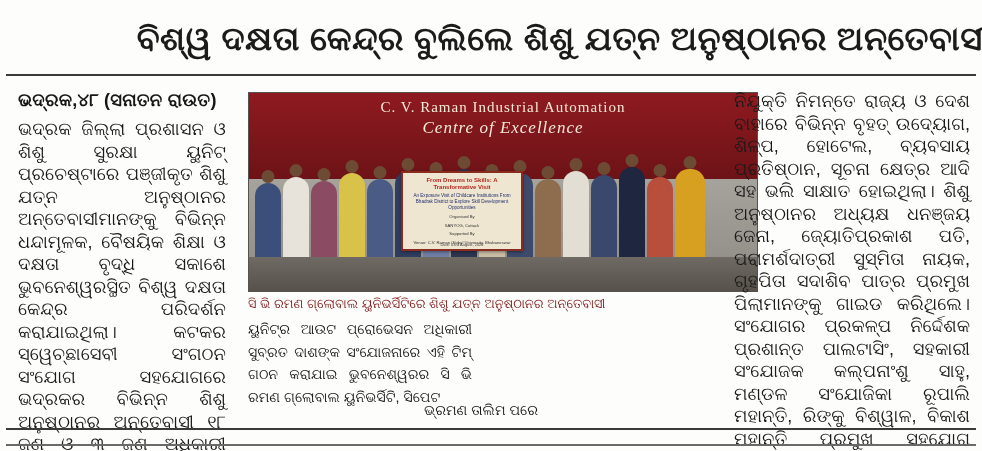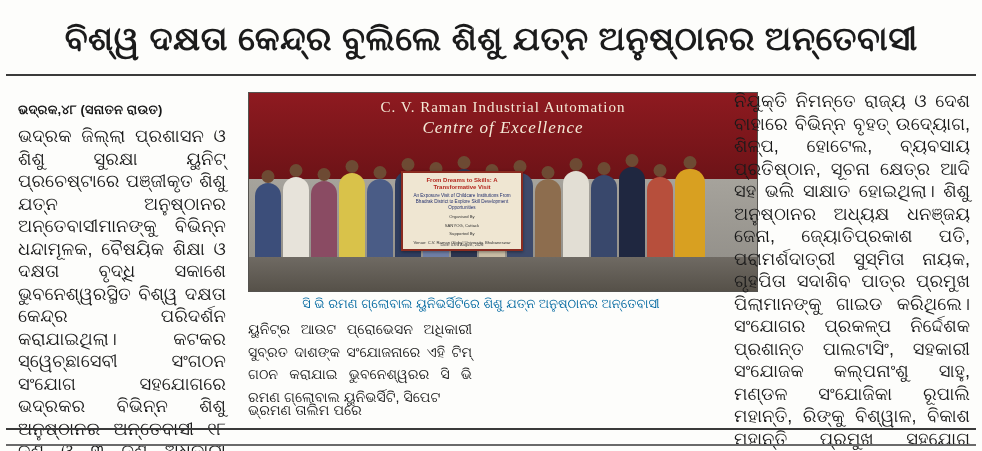--- a/index.html
+++ b/index.html
@@ -19,21 +19,21 @@
   }
   
   .headline-wrap {
     position: absolute;
     left: 0;
     top: 8px;
     width: 982px;
     height: 62px;
     display: flex;
     align-items: center;
-    justify-content: center;
+    justify-content: flex-end;
   }
   .headline {
     font-family: "Liberation Sans", sans-serif;
     font-size: 33px;
     font-weight: bold;
     letter-spacing: 0.5px;
     color: #1b1b1b;
     white-space: nowrap;
     transform: scaleX(1.02);
     text-align: center;
@@ -72,26 +72,25 @@
     left: 18px;
     top: 90px;
     width: 208px;
   }
   .col-right {
     left: 734px;
     top: 90px;
     width: 236px;
   }
   .byline {
-    font-size: 13px;
+    font-size: 18px;
     font-weight: bold;
     color: #161616;
     margin-bottom: 7px;
     letter-spacing: 0.2px;
-    margin-top: 12px;
   }
   .body-text {
     font-size: 18px;
     line-height: 22.5px;
     color: #1a1a1a;
     text-align: justify;
     text-justify: inter-word;
     word-spacing: 1px;
   }
 
@@ -195,22 +194,21 @@
     font-size: 4px;
     color: #444;
     text-align: center;
   }
   .caption {
     position: absolute;
     left: 248px;
     top: 296px;
     width: 466px;
     font-size: 13px;
-    color: #0369a1;
-    text-align: center;
+    color: #7f1d1d;
   }
   .mid-body {
     position: absolute;
     left: 248px;
     top: 318px;
     width: 466px;
     display: flex;
     gap: 6px;
   }
   .mid-col {
@@ -218,21 +216,21 @@
     font-size: 14.2px;
     line-height: 22.5px;
     color: #1a1a1a;
     text-align: justify;
   }
   .mid-last {
     position: absolute;
     left: 248px;
     top: 402px;
     width: 466px;
-    text-align: left;
+    text-align: center;
     font-size: 14.2px;
     color: #1a1a1a;
   }
 </style>
 </head>
 <body>
 
 <div id="page">
 
   <div class="headline-wrap">

